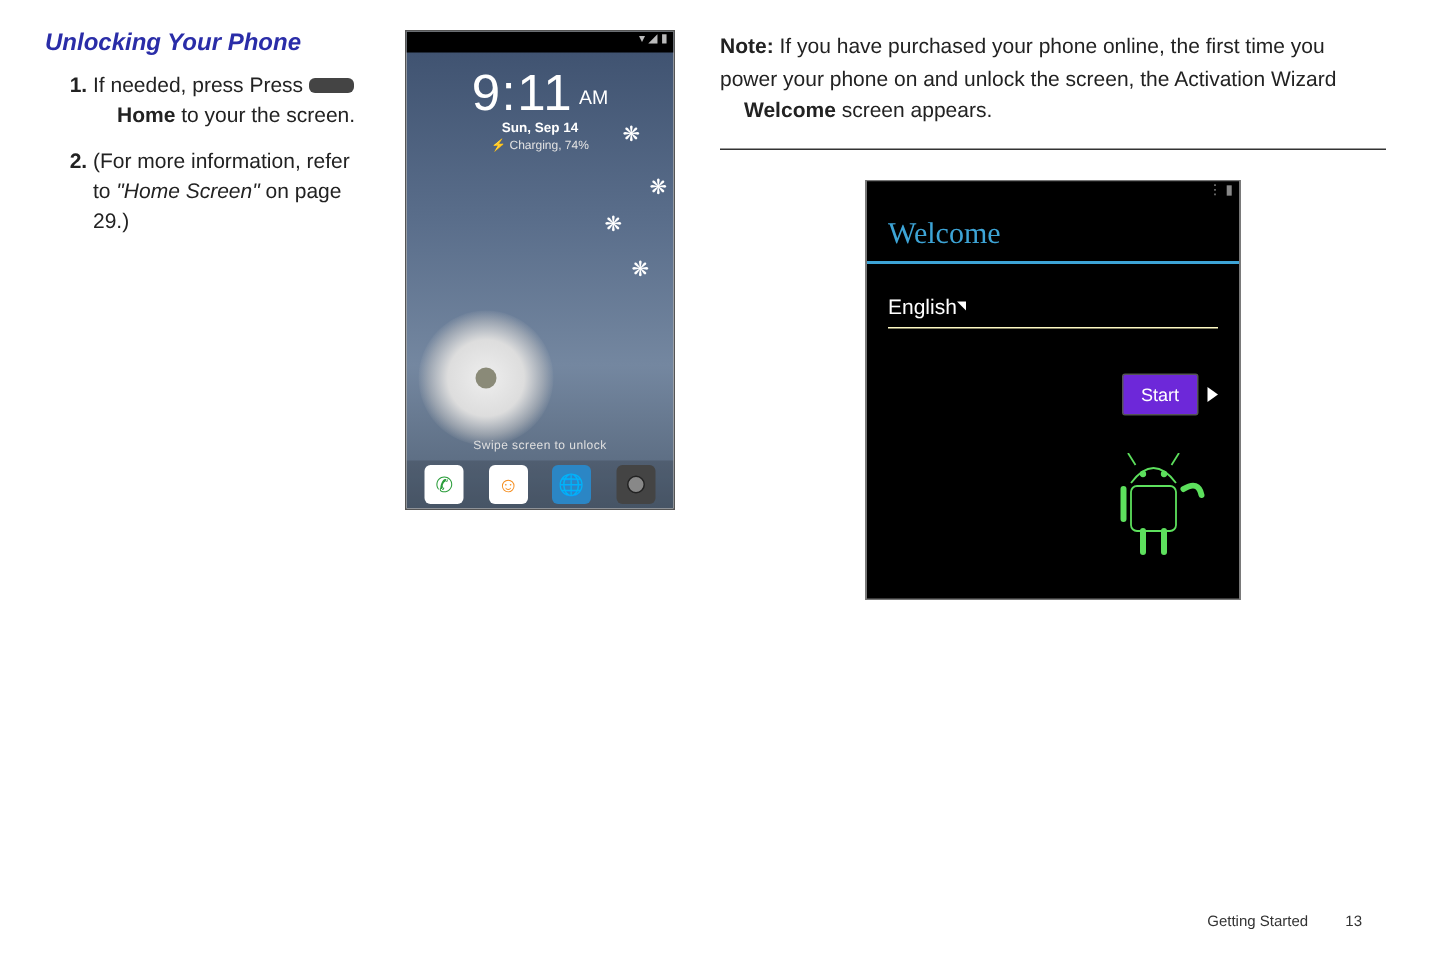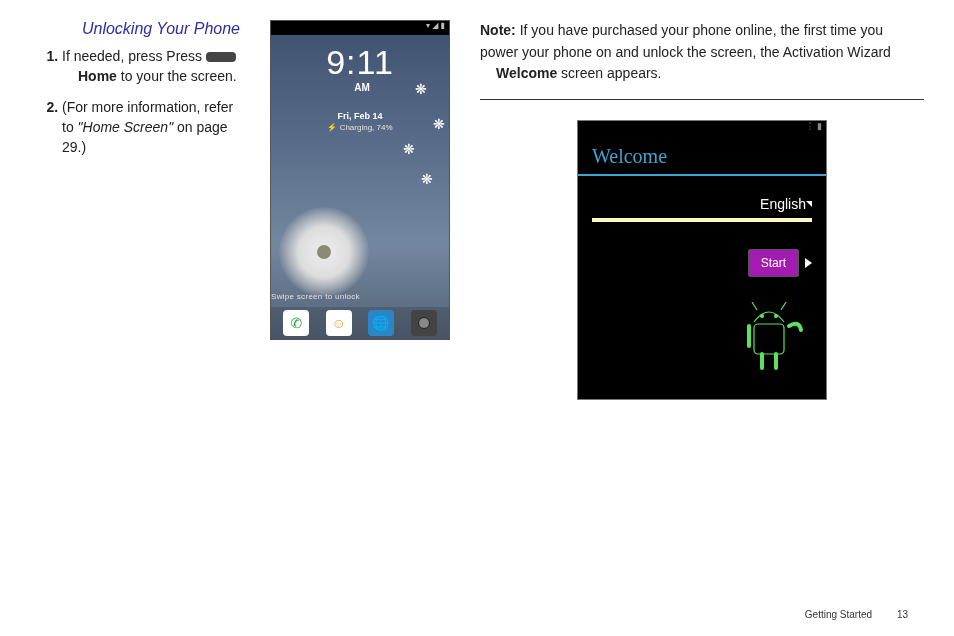--- a/index.html
+++ b/index.html
@@ -22,25 +22,24 @@
   }
   .col-image1 {
     width: 180px;
     flex: 0 0 auto;
   }
   .col-right {
     flex: 1;
   }
   .heading {
     color: #2a2da8;
-    font-weight: normal;
+    font-weight: bold;
     font-style: italic;
     font-size: 16px;
     margin: 0 0 8px 0;
-    text-align: right;
   }
   ol.steps {
     margin: 0;
     padding-left: 32px;
     color: #222;
   }
   ol.steps > li {
     margin-bottom: 10px;
     line-height: 1.45;
   }
@@ -89,35 +88,33 @@
     z-index: 0;
   }
   .ls-clock-area {
     position: relative;
     z-index: 2;
     color: #fff;
     text-align: center;
   }
   .ls-time {
     display: flex;
-    align-items: center;
+    align-items: flex-end;
     justify-content: center;
     margin-top: 8px;
-    flex-direction: column;
   }
   .ls-time-main {
     font-size: 34px;
     font-weight: 300;
     letter-spacing: 1px;
   }
   .ls-time-ampm {
-    font-size: 10px;
+    font-size: 13px;
     margin-left: 4px;
-    margin-bottom: 20px;
-    font-weight: bold;
+    margin-bottom: 10px;
   }
   .ls-date {
     font-size: 9px;
     font-weight: bold;
     margin-top: -2px;
   }
   .ls-charging {
     font-size: 8px;
     color: #e2e2e2;
     margin-top: 2px;
@@ -146,20 +143,21 @@
     width: 14px;
     height: 14px;
     border-radius: 50%;
     background: #8a8a78;
     z-index: 2;
   }
   .ls-hint {
     position: absolute;
     bottom: 38px;
     left: 0; right: 0;
+    text-align: center;
     color: #e0e0e0;
     font-size: 8px;
     letter-spacing: 0.3px;
     z-index: 2;
   }
   .ls-dock {
     position: absolute;
     bottom: 0; left: 0; right: 0;
     height: 32px;
     background: rgba(0,0,0,0.15);
@@ -223,40 +221,40 @@
     color: #3da4d6;
     font-size: 20px;
     font-family: Georgia, serif;
     padding: 8px 14px 6px 14px;
     border-bottom: 2px solid #3da4d6;
     margin: 0 0 0 0;
   }
   .wel-lang {
     margin: 14px 14px 0 14px;
     padding: 6px 0;
-    border-bottom: 4px solid #fef9c3;
-    display: flex;
-    justify-content: flex-end;
+    border-bottom: 1px solid #fef9c3;
+    display: flex;
+    justify-content: flex-start;
     align-items: center;
     font-size: 14px;
   }
   .wel-lang-tri {
     width: 0; height: 0;
     border-left: 6px solid transparent;
     border-top: 6px solid #fff;
   }
   .wel-start {
     position: absolute;
     right: 14px;
     top: 128px;
     display: flex;
     align-items: center;
   }
   .wel-start-btn {
-    background: #a21caf;
+    background: #6d28d9;
     color: #fff;
     font-size: 12px;
     padding: 6px 12px;
     border-radius: 2px;
     border: 1px solid #555;
   }
   .wel-start-arrow {
     margin-left: 6px;
     width: 0; height: 0;
     border-top: 5px solid transparent;
@@ -304,21 +302,21 @@
   <div class="col-image1">
     <div class="lockscreen">
       <div class="ls-wall"></div>
       <div class="ls-status">▾ ◢ ▮</div>
 
       <div class="ls-clock-area">
         <div class="ls-time">
           <div class="ls-time-main">9:11</div>
           <div class="ls-time-ampm">AM</div>
         </div>
-        <div class="ls-date">Fri, Feb 14</div>
+        <div class="ls-date">Sun, Sep 14</div>
         <div class="ls-charging">
           <span>⚡</span>
           <span>Charging, 74%</span>
         </div>
       </div>
 
       <div class="dandelion"></div>
       <div class="dandelion-core"></div>
       <div class="seed" style="top:60px; right:28px;">❋</div>
       <div class="seed" style="top:95px; right:10px;">❋</div>

